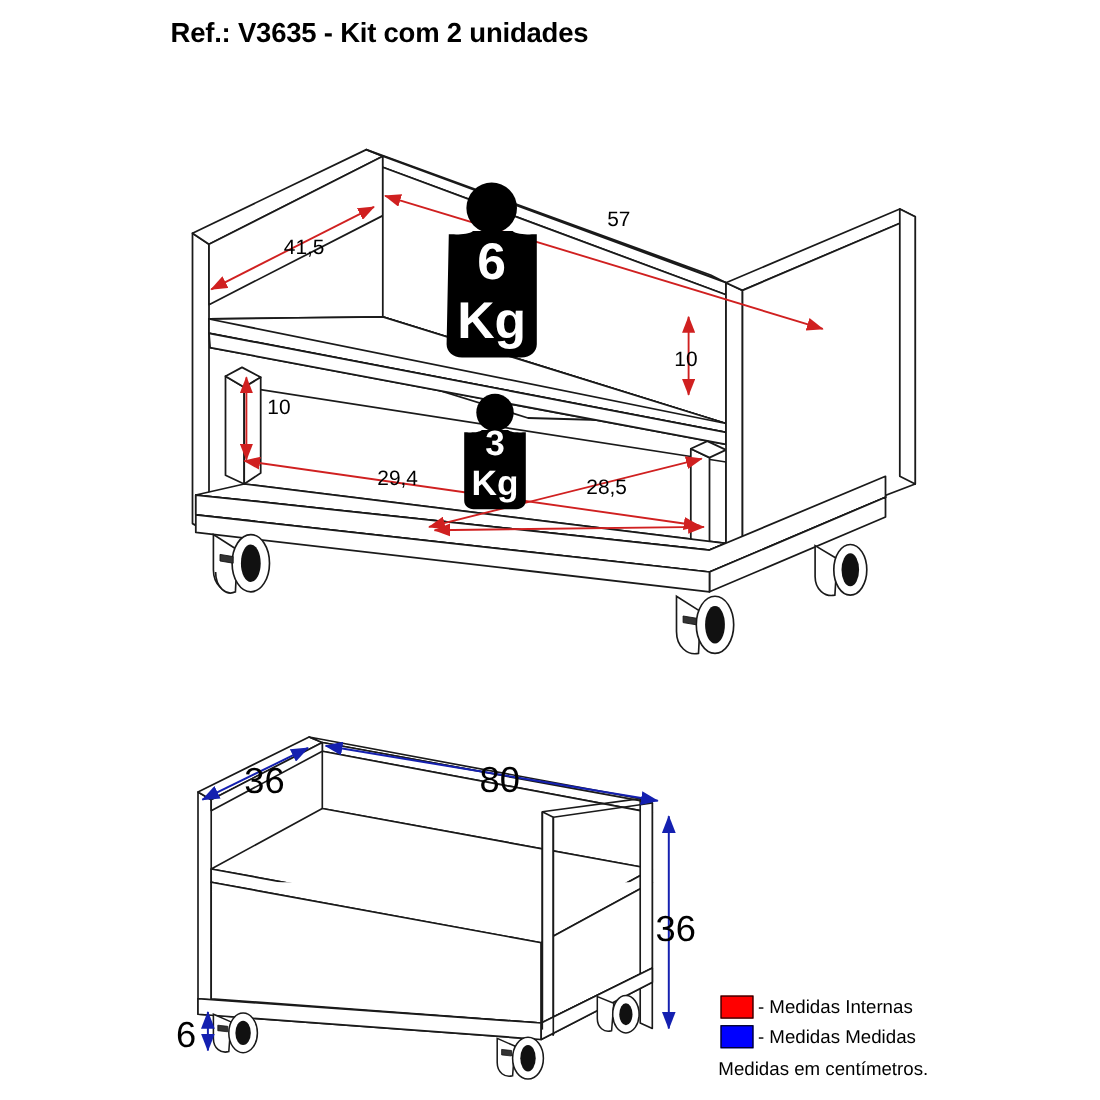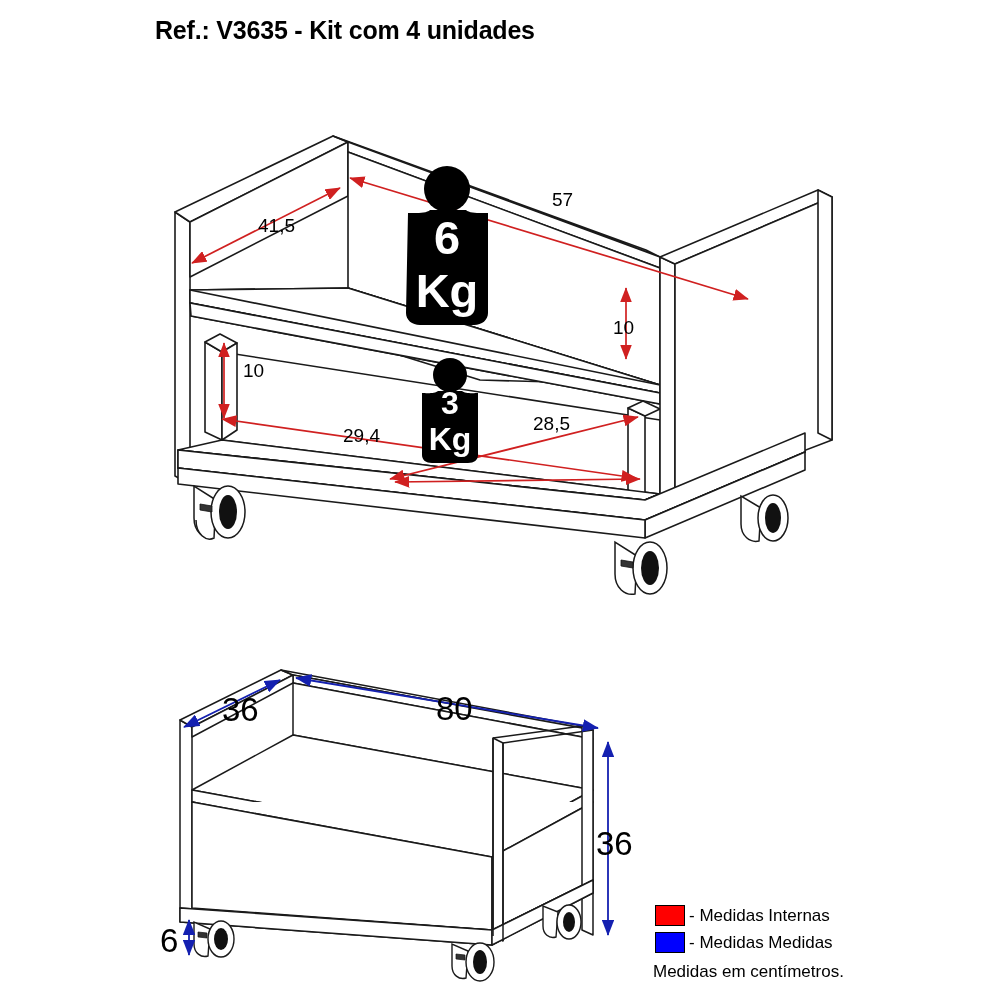--- a/index.html
+++ b/index.html
@@ -76,21 +76,21 @@
     color: #000;
     white-space: nowrap;
   }
   .dim-label.big { font-size: 33px; }
 </style>
 </head>
 <body>
 
 <div id="sheet">
 
-  <div id="title">Ref.: V3635 - Kit com 4 unidades</div>
+  <div id="title">Ref.: V3635 - Kit com 2 unidades</div>
 
   <svg class="layer" viewBox="0 0 1000 1000">
     <defs>
       <marker id="ar-red" markerWidth="9" markerHeight="7" refX="8.5" refY="3.5" orient="auto">
         <polygon points="0,0 9,3.5 0,7" fill="#d02020"></polygon>
       </marker>
       <marker id="ar-red-s" markerWidth="9" markerHeight="7" refX="0.5" refY="3.5" orient="auto">
         <polygon points="9,0 0,3.5 9,7" fill="#d02020"></polygon>
       </marker>
       <marker id="ar-blue" markerWidth="9" markerHeight="7" refX="8.5" refY="3.5" orient="auto">
@@ -203,21 +203,21 @@
       <text x="450" y="414" fill="#ffffff" font-family="Liberation Sans, sans-serif" font-size="32" font-weight="bold" text-anchor="middle">3</text>
       <text x="450" y="450" fill="#ffffff" font-family="Liberation Sans, sans-serif" font-size="32" font-weight="bold" text-anchor="middle">Kg</text>
     </g>
   </svg>
 
   <div class="dim-label" style="left:258px; top:215px;">41,5</div>
   <div class="dim-label" style="left:552px; top:189px;">57</div>
   <div class="dim-label" style="left:613px; top:317px;">10</div>
   <div class="dim-label" style="left:243px; top:360px;">10</div>
   <div class="dim-label" style="left:343px; top:425px;">29,4</div>
-  <div class="dim-label" style="left:533px; top:413px;">28,5</div>
+  <div class="dim-label" style="left:533px; top:433px;">28,5</div>
 
   <svg class="layer" viewBox="0 0 1000 1000">
 
     <g fill="#ffffff" stroke="#1a1a1a" stroke-width="1.5" stroke-linejoin="round" stroke-linecap="round">
 
       <path d="M180,720 L180,908 L192,913 L192,727 Z"></path>
       <path d="M180,720 L192,727 L293,675 L281,670 Z"></path>
 
       <path d="M281,670 L293,675 L593,730 L582,726 Z"></path>
       <path d="M293,675 L593,730 L593,739 L293,683 Z"></path>

